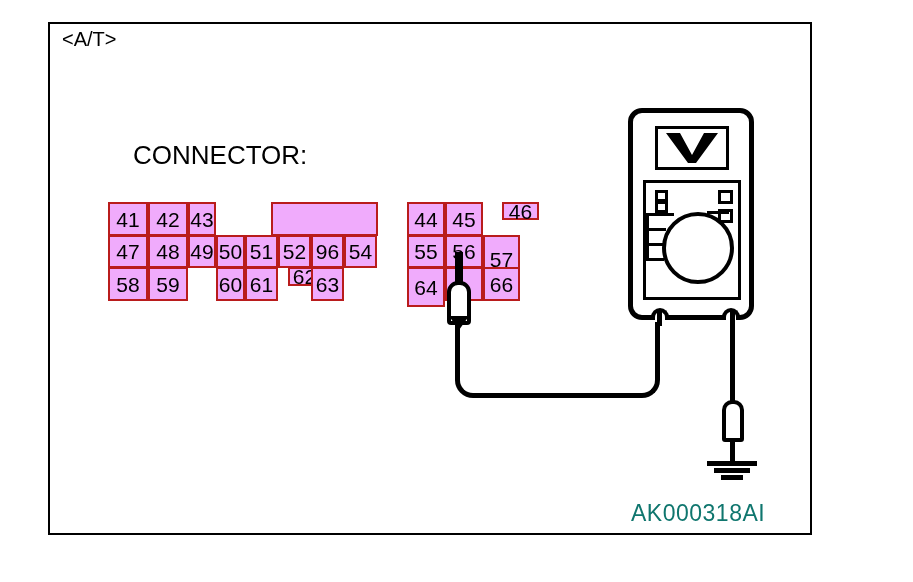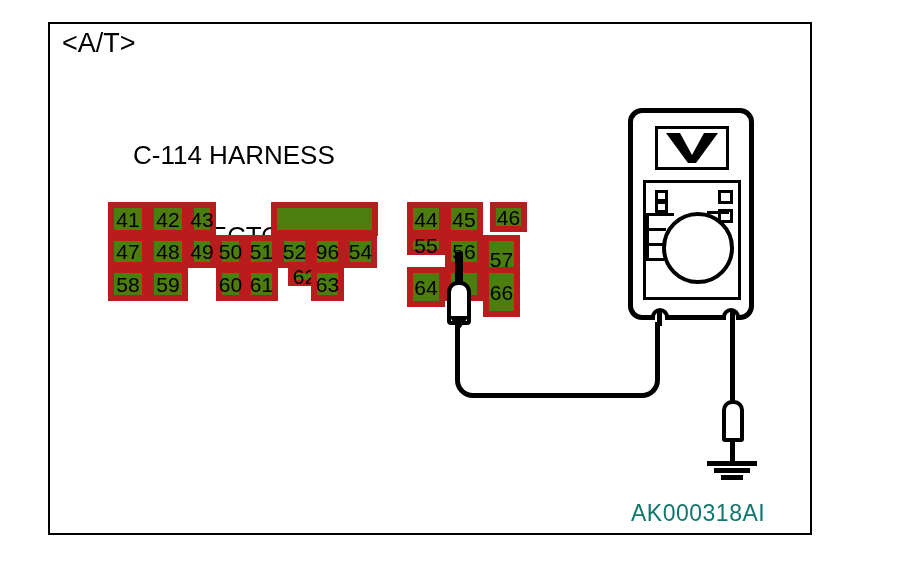--- a/index.html
+++ b/index.html
@@ -28,21 +28,21 @@
     width: 764px;
     height: 513px;
     border: 2px solid #000000;
     box-sizing: border-box;
     background: #ffffff;
   }
   .label-at {
     position: absolute;
     left: 62px;
     top: 28px;
-    font-size: 27px;
+    font-size: 20px;
     color: #000000;
     letter-spacing: 0px;
     white-space: nowrap;
   }
   .title-block {
     position: absolute;
     left: 133px;
     top: 88px;
     font-size: 26px;
     line-height: 27px;
@@ -55,22 +55,22 @@
   .connector {
     position: absolute;
     left: 108px;
     top: 202px;
     width: 412px;
     height: 99px;
   }
   .cell {
     position: absolute;
     box-sizing: border-box;
-    border: 6px solid #b91c1c;
-    background: #4d7c0f;
+    border: 2px solid #b91c1c;
+    background: #f0abfc;
     display: flex;
     align-items: center;
     justify-content: center;
     font-size: 21px;
     color: #000000;
     line-height: 1;
   }
   .cell.blank { color: transparent; }
 
   
@@ -229,52 +229,51 @@
 </head>
 <body>
 
 <div id="figure">
 
   <div class="frame"></div>
 
   <div class="label-at">&lt;A/T&gt;</div>
 
   <div class="title-block">
-    <div>C-114 HARNESS</div>
     <div>CONNECTOR:</div>
   </div>
 
   <div class="connector" id="connector-grid">
       <div class="cell" style="left: 0px; top: 0px; width: 40px; height: 34px;">41</div>
       <div class="cell" style="left: 40px; top: 0px; width: 40px; height: 34px;">42</div>
       <div class="cell" style="left: 80px; top: 0px; width: 28px; height: 34px;">43</div>
       <div class="cell blank" style="left: 163px; top: 0px; width: 107px; height: 34px;"></div>
       <div class="cell" style="left: 299px; top: 0px; width: 38px; height: 34px;">44</div>
       <div class="cell" style="left: 337px; top: 0px; width: 38px; height: 34px;">45</div>
-      <div class="cell" style="left: 382px; top: 0px; width: 37px; height: 30px;">46</div>
+      <div class="cell" style="left: 394px; top: 0px; width: 37px; height: 18px;">46</div>
       <div class="cell" style="left: 0px; top: 33px; width: 40px; height: 33px;">47</div>
       <div class="cell" style="left: 40px; top: 33px; width: 40px; height: 33px;">48</div>
       <div class="cell" style="left: 80px; top: 33px; width: 28px; height: 33px;">49</div>
       <div class="cell" style="left: 108px; top: 33px; width: 29px; height: 33px;">50</div>
       <div class="cell" style="left: 137px; top: 33px; width: 33px; height: 33px;">51</div>
       <div class="cell" style="left: 170px; top: 33px; width: 33px; height: 33px;">52</div>
       <div class="cell" style="left: 203px; top: 33px; width: 33px; height: 33px;">96</div>
       <div class="cell" style="left: 236px; top: 33px; width: 33px; height: 33px;">54</div>
-      <div class="cell" style="left: 299px; top: 33px; width: 38px; height: 20px;">55</div>
+      <div class="cell" style="left: 299px; top: 33px; width: 38px; height: 33px;">55</div>
       <div class="cell" style="left: 337px; top: 33px; width: 38px; height: 33px;">56</div>
       <div class="cell" style="left: 375px; top: 33px; width: 37px; height: 49px;">57</div>
       <div class="cell" style="left: 0px; top: 65px; width: 40px; height: 34px;">58</div>
       <div class="cell" style="left: 40px; top: 65px; width: 40px; height: 34px;">59</div>
       <div class="cell" style="left: 108px; top: 65px; width: 29px; height: 34px;">60</div>
       <div class="cell" style="left: 137px; top: 65px; width: 33px; height: 34px;">61</div>
       <div class="cell" style="left: 180px; top: 65px; width: 33px; height: 19px;">62</div>
       <div class="cell" style="left: 203px; top: 65px; width: 33px; height: 34px;">63</div>
       <div class="cell" style="left: 299px; top: 65px; width: 38px; height: 40px;">64</div>
       <div class="cell blank" style="left: 337px; top: 65px; width: 38px; height: 34px;"></div>
-      <div class="cell" style="left: 375px; top: 65px; width: 37px; height: 50px;">66</div>
+      <div class="cell" style="left: 375px; top: 65px; width: 37px; height: 34px;">66</div>
     </div>
 
   <div class="probe-pin"></div>
   <div class="probe-body"></div>
   <div class="probe-tip"></div>
 
   <div class="wire-left"></div>
 
   <div class="meter-case"></div>
   <div class="meter-display"></div>

